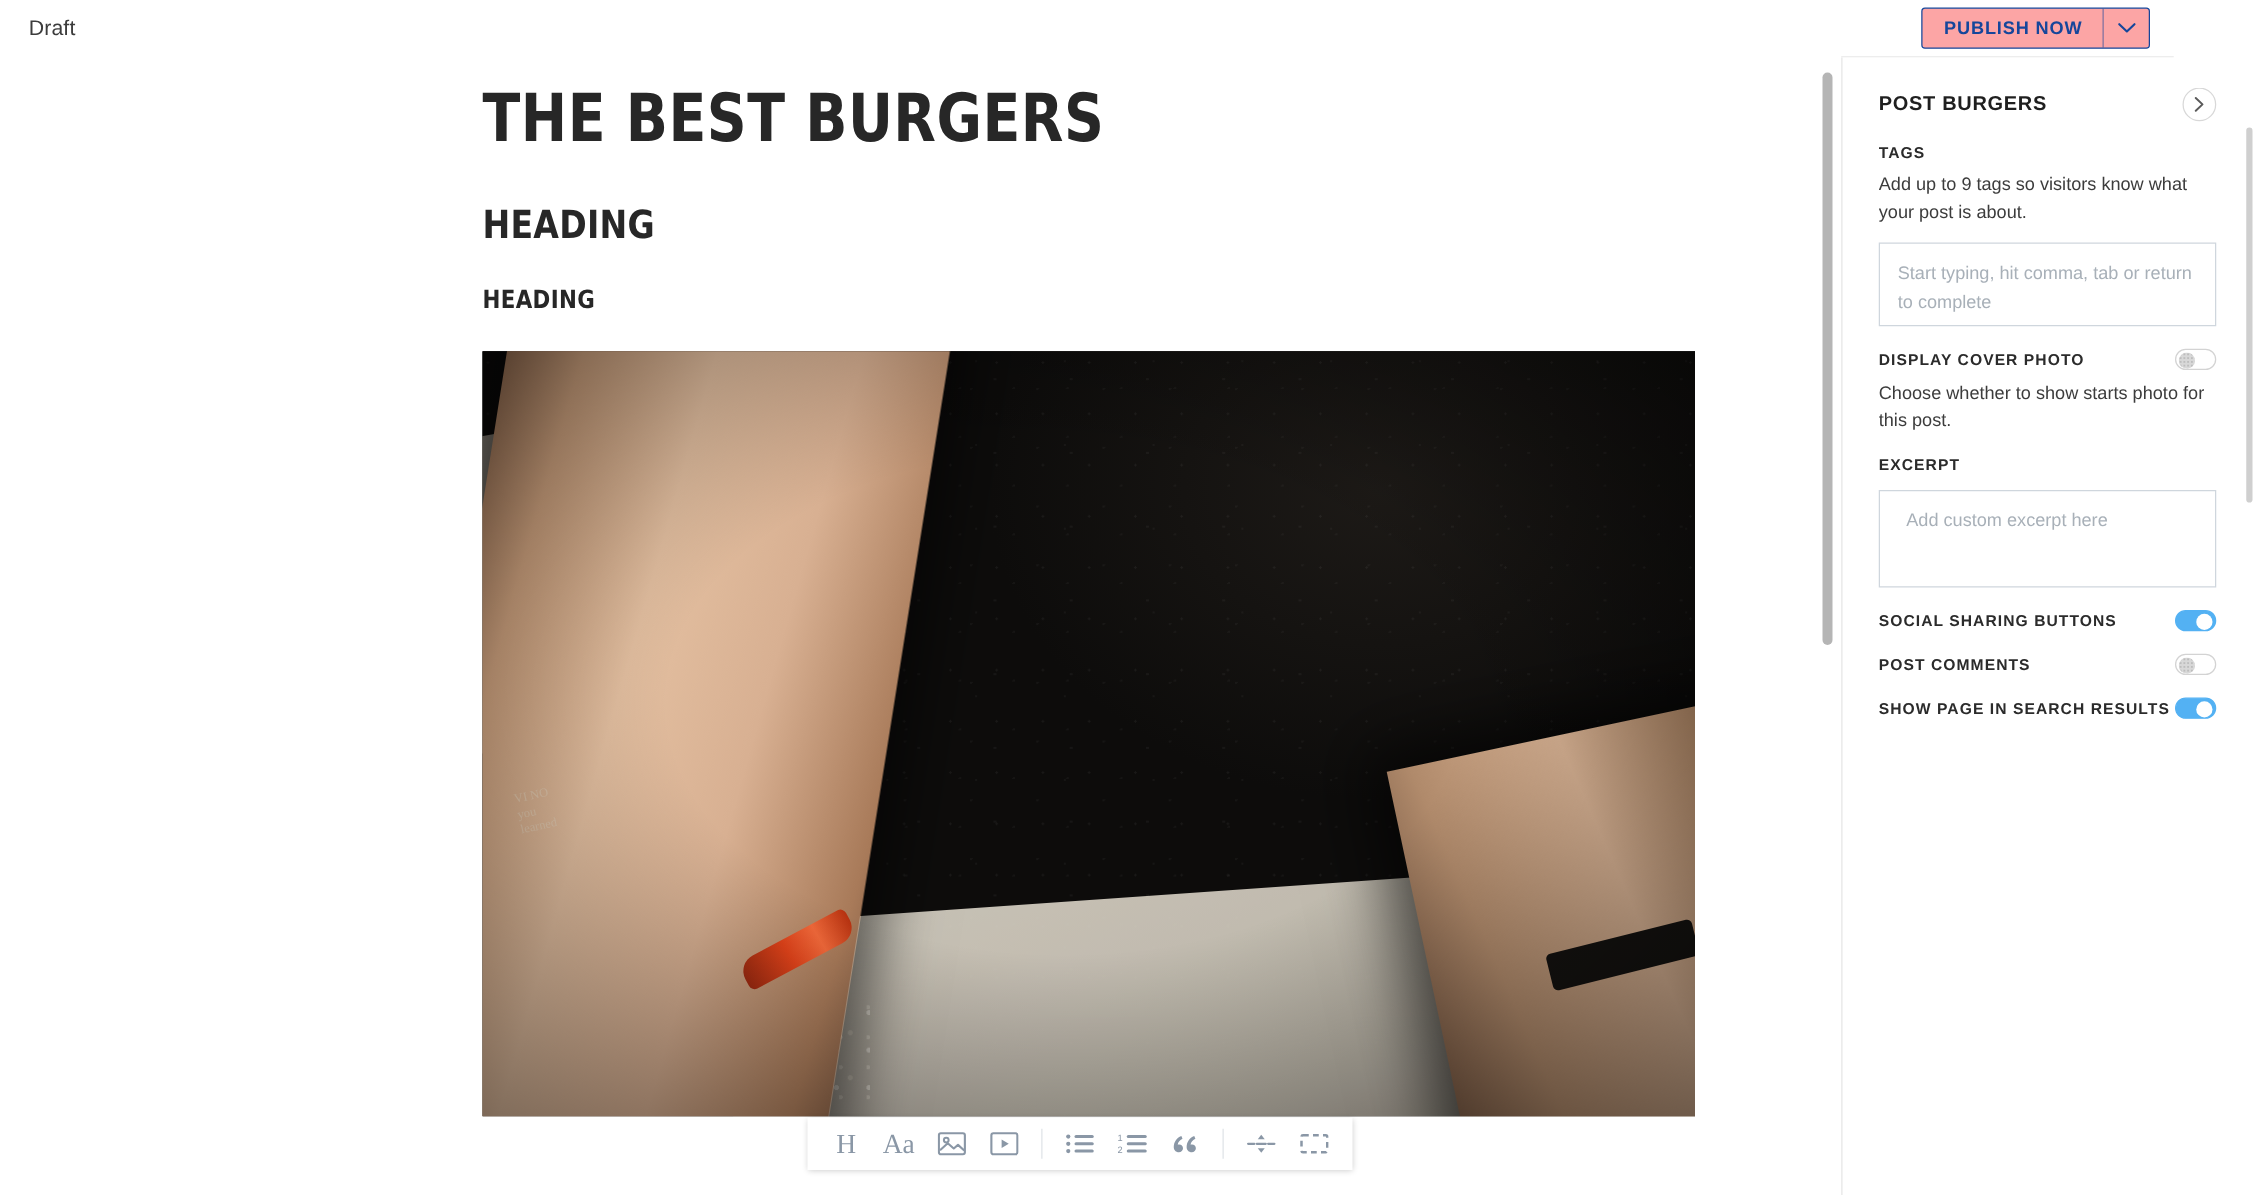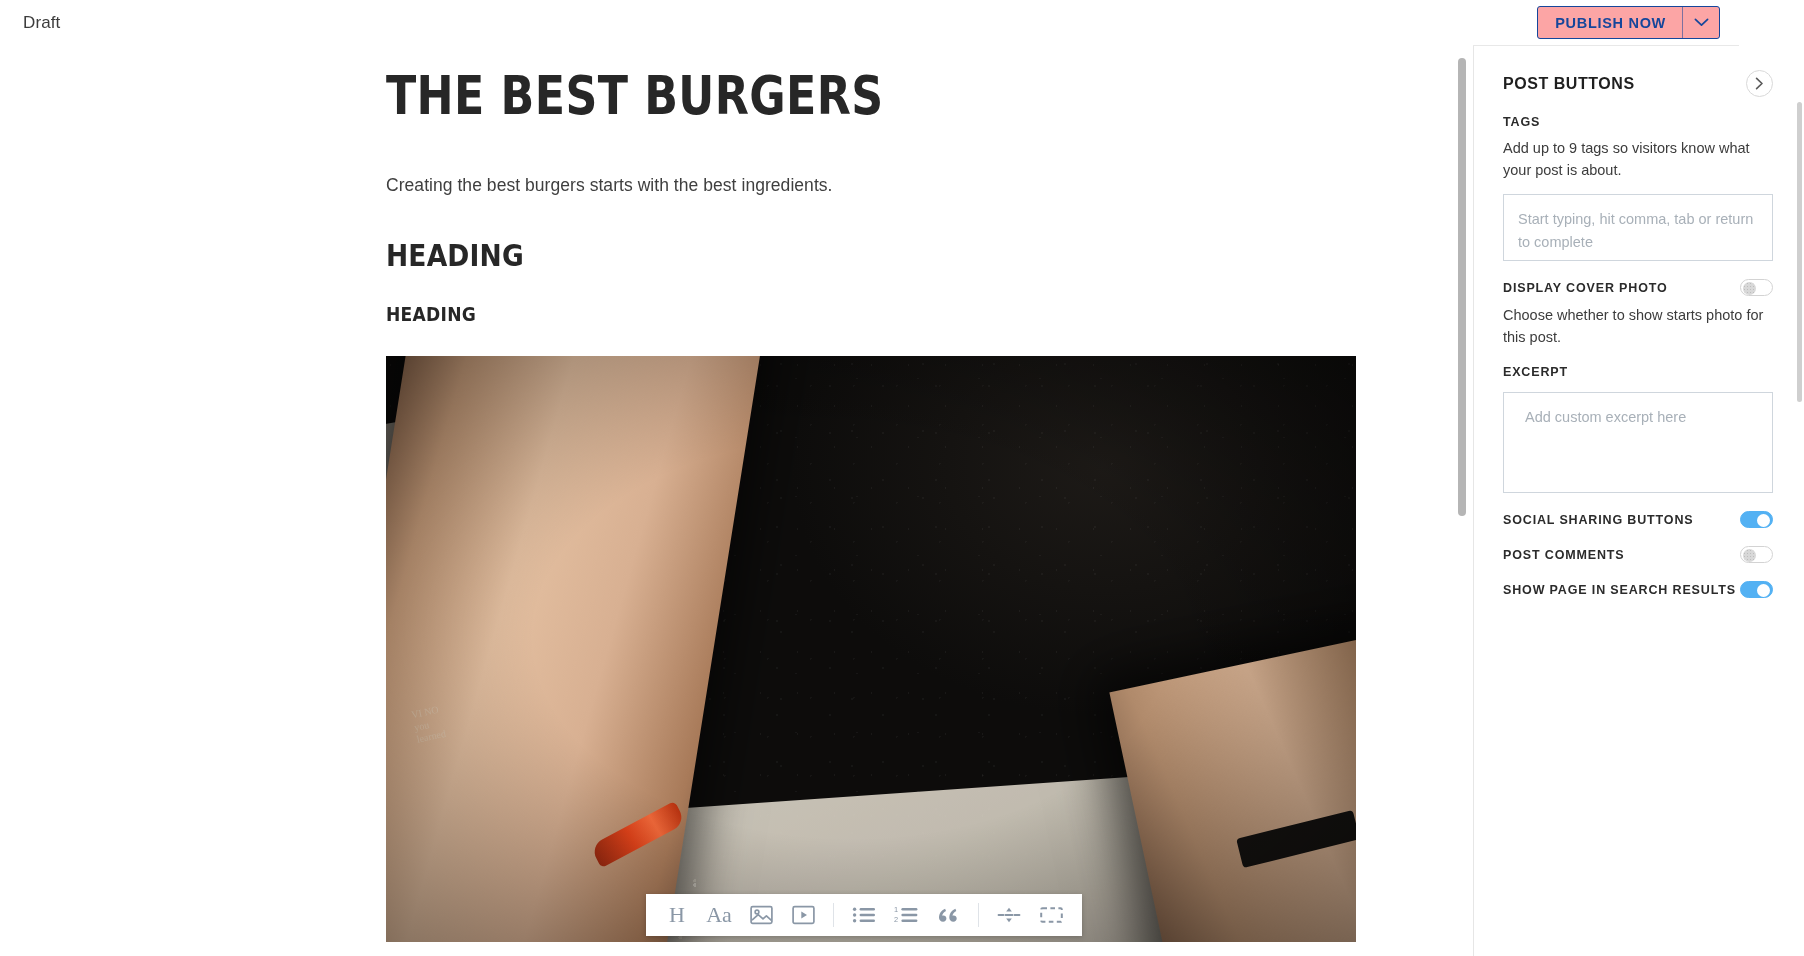--- a/index.html
+++ b/index.html
@@ -205,21 +205,21 @@
     font-size: 14.5px; color: #3c3c3c; line-height: 1.52; margin-top: 8px;
   }
   .sb-input {
     margin-top: 13px; width: 100%; border: 1px solid #cfd6dd; background: #fff;
     font-family: "Liberation Sans", sans-serif; font-size: 14.5px;
     color: #9ea7b0; padding: 13px 14px; line-height: 1.58; resize: none;
     display: block; outline: none;
   }
   .sb-input::placeholder { color: #a8b0b8; }
   .tags-input { height: 67px; }
-  .excerpt-input { height: 101px; padding-left: 21px; }
+  .excerpt-input { height: 78px; padding-left: 21px; }
 
   .author-input {
     margin-top: 11px; width: 100%; height: 34px;
     border: 1px solid #cfd6dd; background: #fff;
     display: flex; align-items: center; padding: 0 10px;
   }
   .author-redaction { width: 146px; height: 13px; background: #cfcfcf; }
 
   .preview-box {
     margin-top: 11px; position: relative; width: 100%; height: 161px;
@@ -337,21 +337,20 @@
           </svg>
         </span>
       </div>
     </div>
   </div>
 
   <div class="editor">
     <div class="doc">
 
       <div class="post-title">THE BEST BURGERS</div>
-      <div class="post-lede">Creating the best burgers starts with the best ingredients.</div>
       <div class="post-h2">HEADING</div>
       <div class="post-h3">HEADING</div>
 
       <div class="post-photo">
         <div class="pp-layer pp-dark"></div>
         <div class="pp-layer pp-noise"></div>
         <div class="pp-tray"></div>
         <div class="pp-board"></div>
         <div class="pp-crumbs"></div>
         <div class="pp-chili2"></div>
@@ -428,21 +427,21 @@
   </div>
 
   <div class="editor-scroll-track">
     <div class="editor-scroll-thumb"></div>
   </div>
 
   <div class="sidebar">
     <div class="sb-inner">
 
       <div class="sb-header">
-        <div class="sb-title">POST BUTTONS</div>
+        <div class="sb-title">POST BURGERS</div>
         <div class="sb-collapse">
           <svg width="9" height="13" viewBox="0 0 9 13" fill="none">
             <path d="M1.6 1.4L7 6.5L1.6 11.6" stroke="#5a5a5a" stroke-width="1.6" stroke-linecap="round" stroke-linejoin="round"></path>
           </svg>
         </div>
       </div>
 
       <div style="margin-top:18px">
         <div class="sb-field-label">TAGS</div>
         <div class="sb-help">Add up to 9 tags so visitors know what your post is about.</div>

